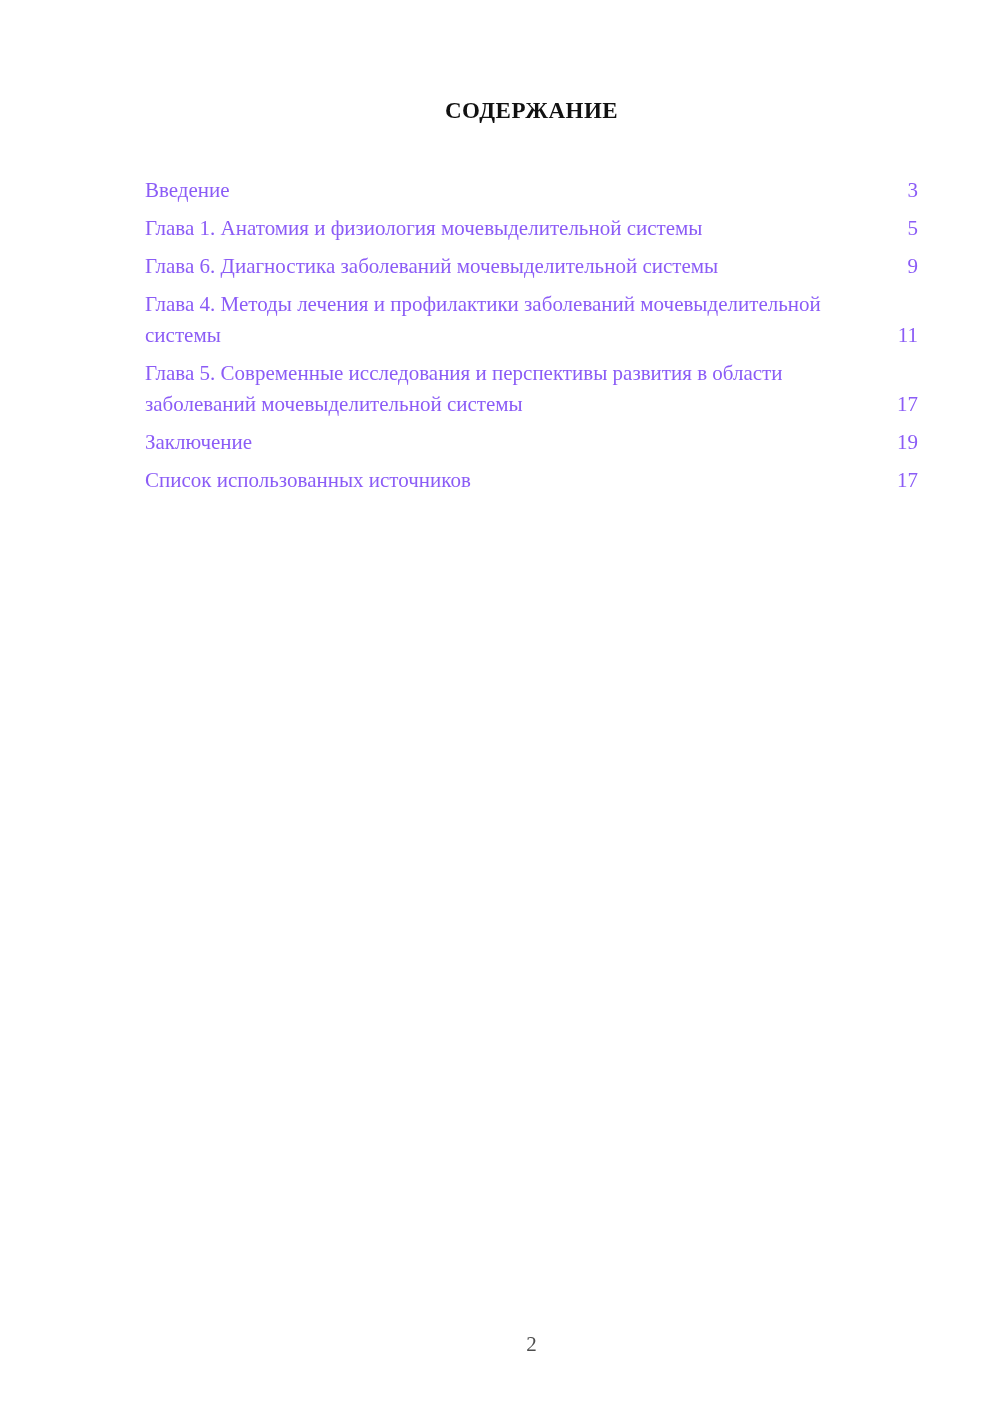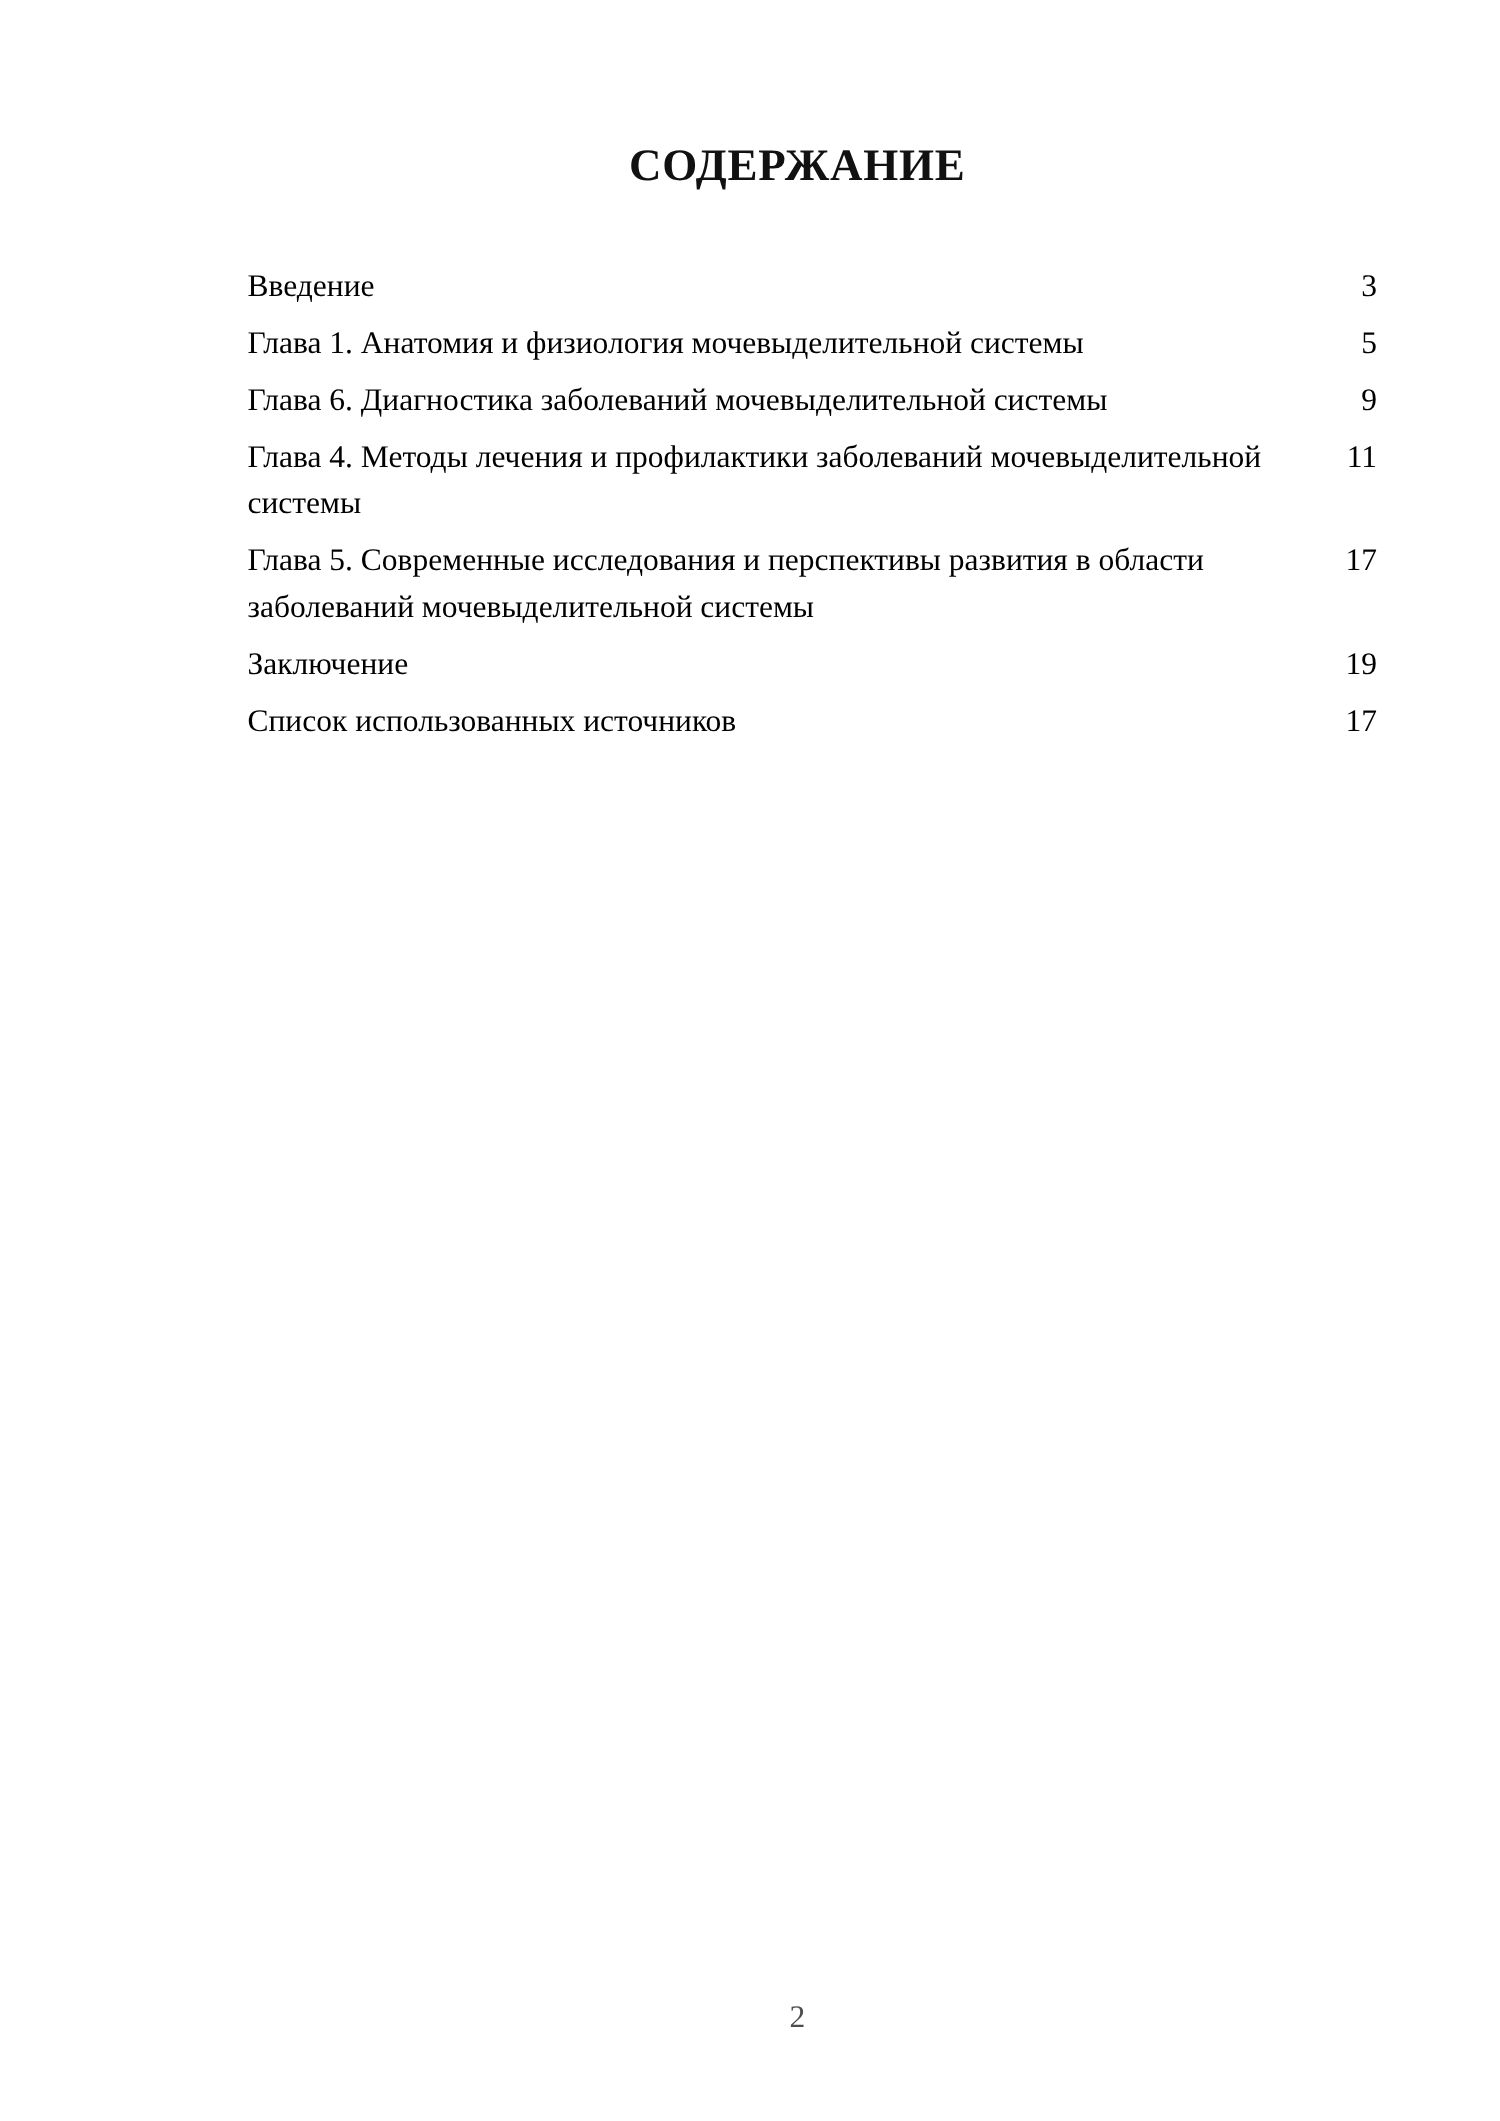--- a/index.html
+++ b/index.html
@@ -15,37 +15,36 @@
     height: 1414px;
     background: #ffffff;
     overflow: hidden;
   }
   .content {
     padding: 97px 82px 0 145px;
   }
   .doc-title {
     text-align: center;
     font-weight: bold;
-    font-size: 30px;
+    font-size: 23px;
     line-height: 27px;
     letter-spacing: 0.5px;
     color: #111111;
     margin-bottom: 51px;
   }
   .toc-list {
     width: 100%;
   }
   .toc-entry {
     display: flex;
-    align-items: flex-start;
+    align-items: flex-end;
     margin-bottom: 7px;
     font-size: 21px;
     line-height: 31px;
-    color: #000000;
-    margin-left: 20px;
+    color: #8b5cf6;
   }
   .toc-label {
     flex: 0 1 auto;
     max-width: 676px;
     text-align: left;
   }
   .toc-page {
     flex: 1 0 auto;
     text-align: right;
     min-width: 42px;

